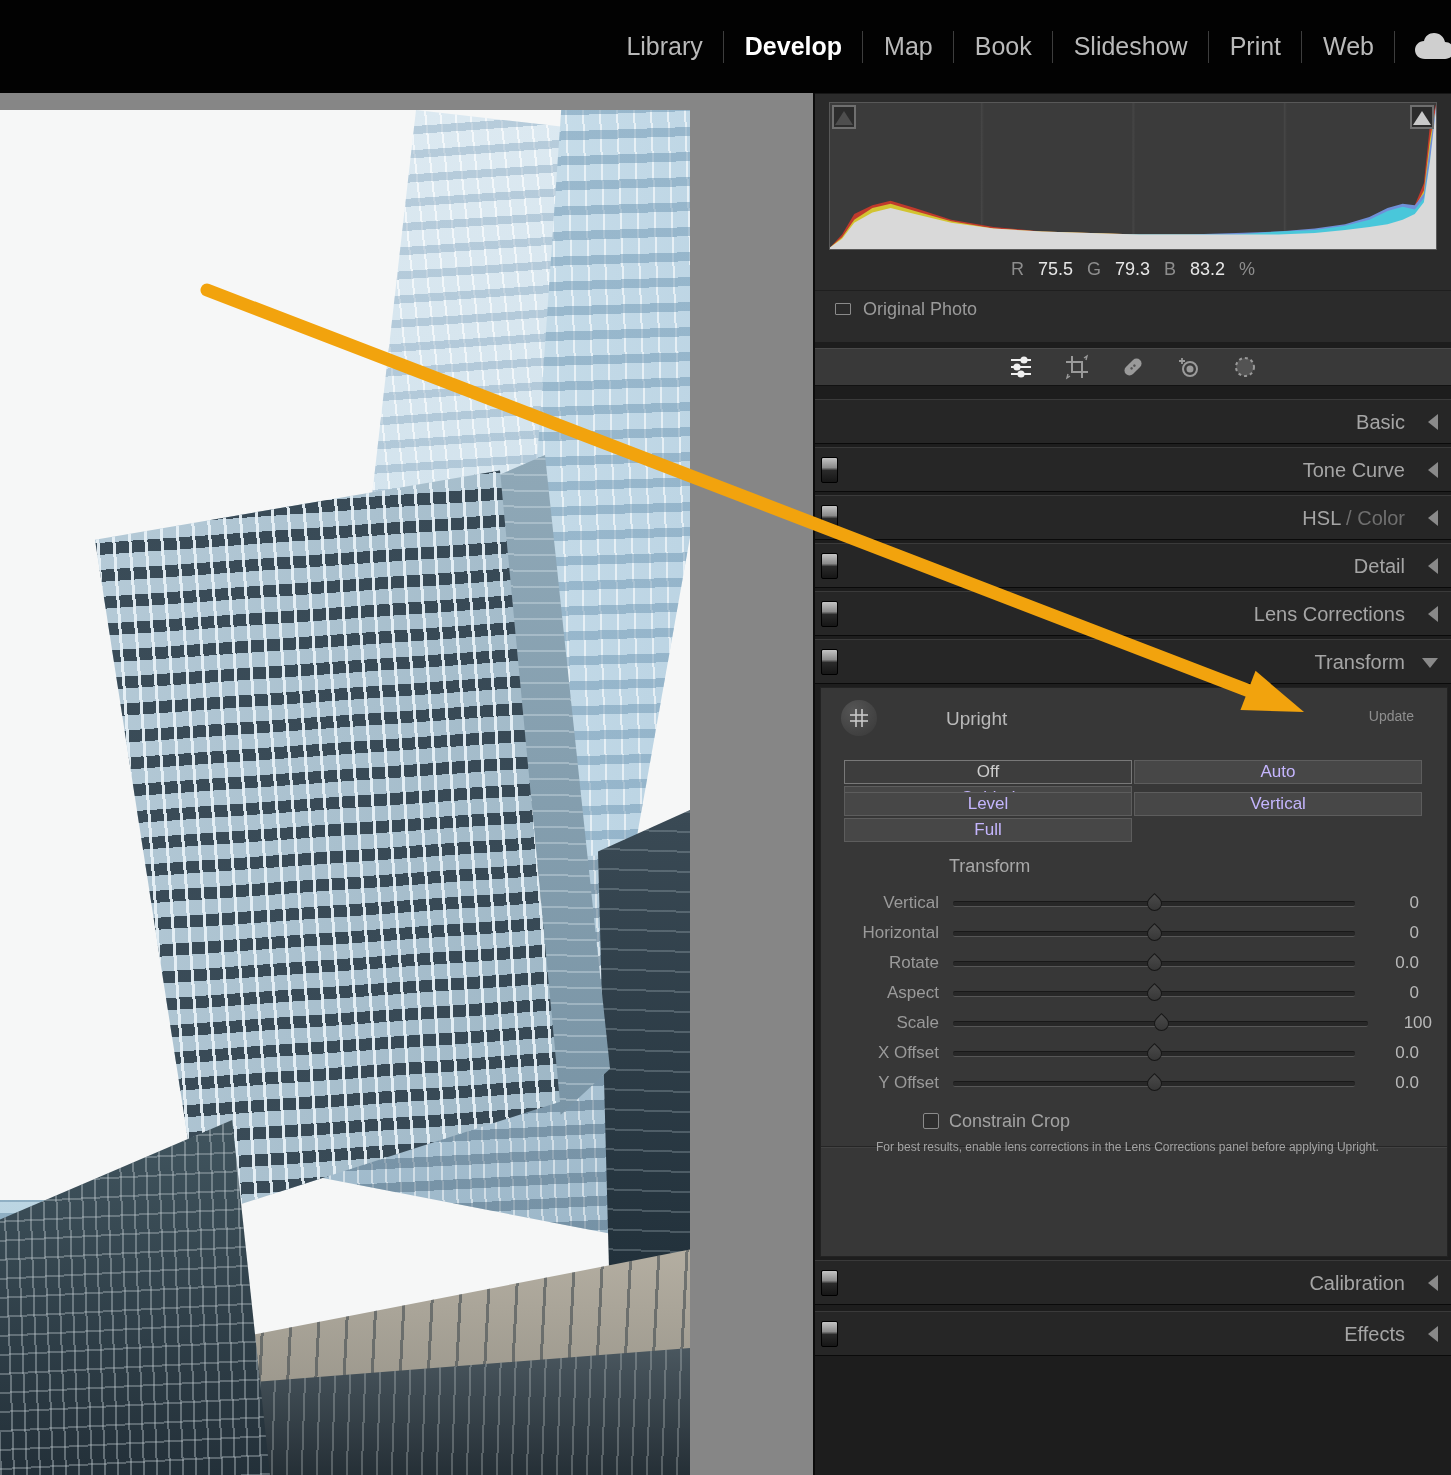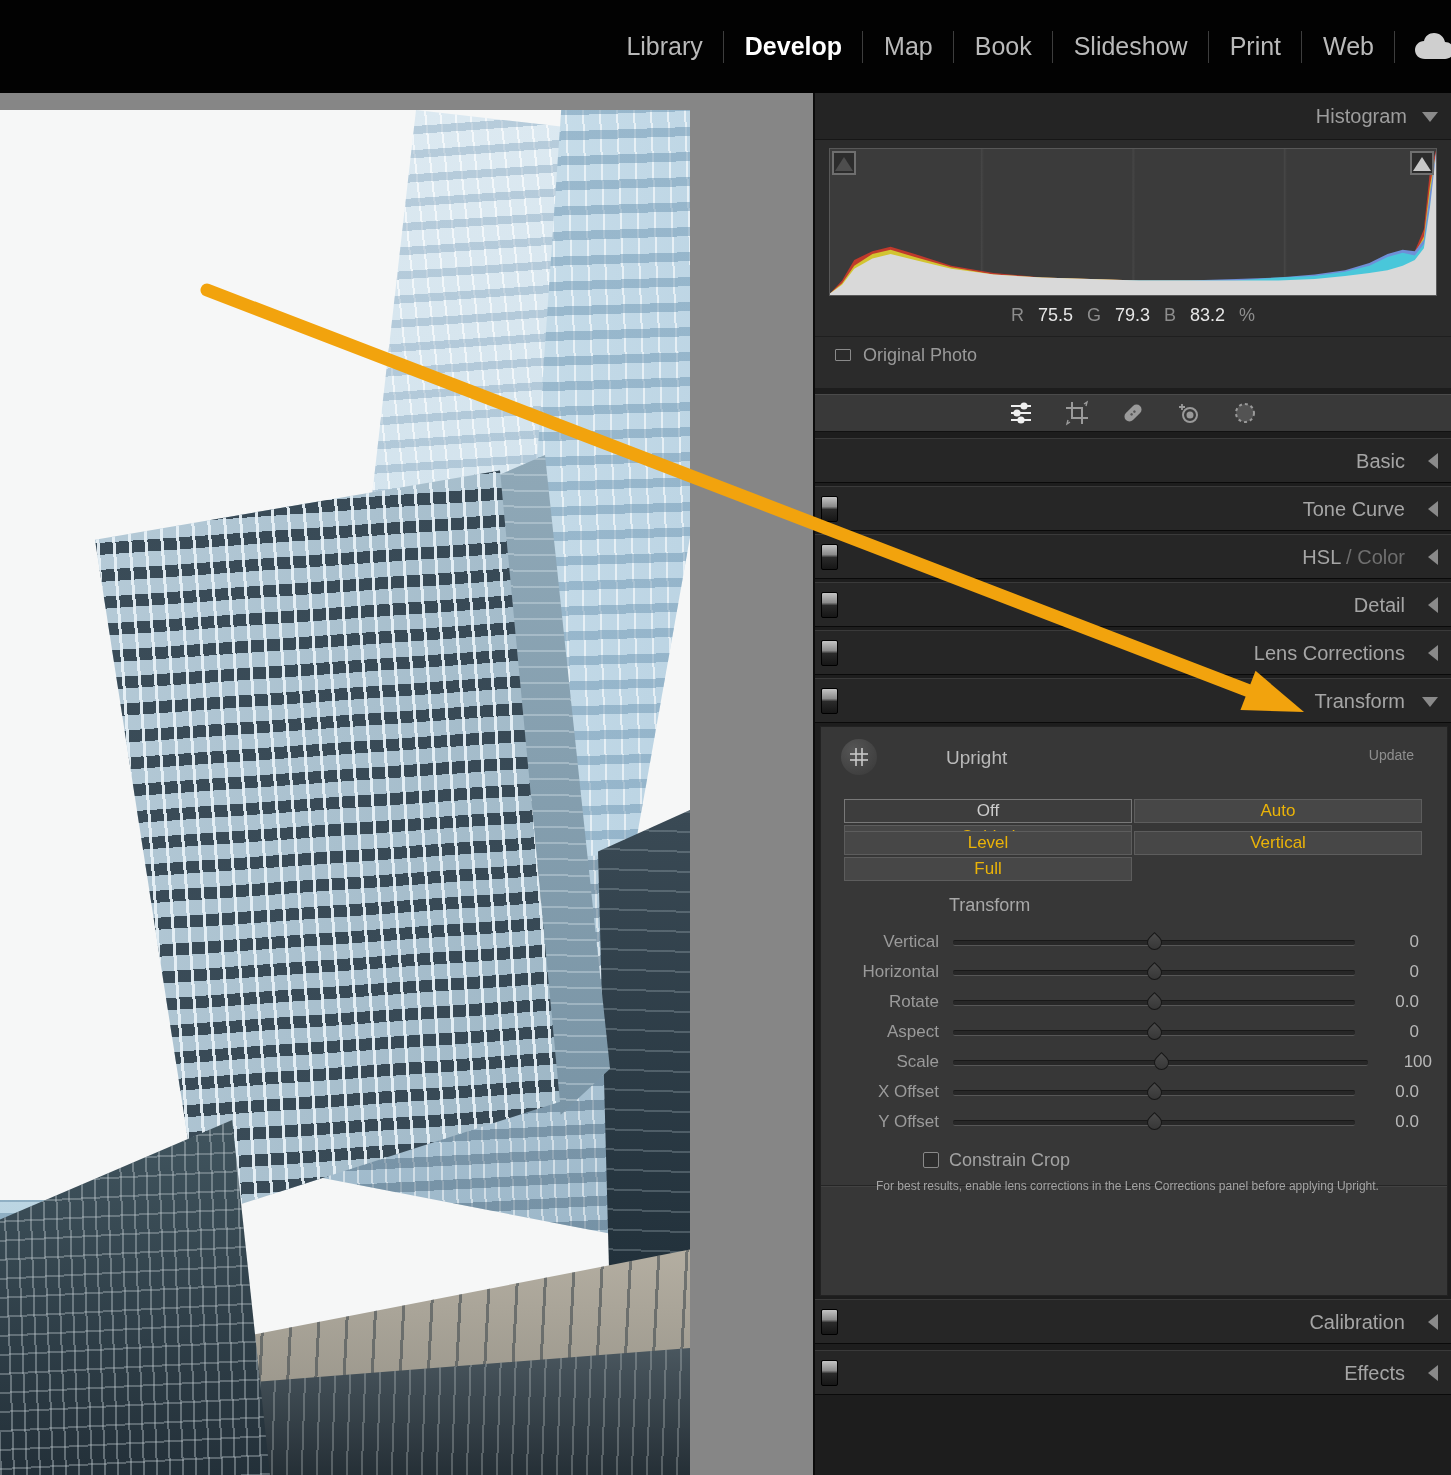--- a/index.html
+++ b/index.html
@@ -120,21 +120,21 @@
   
   .tf-body{position:relative;margin:3px 3px 0 5px;height:570px;background:#373737;
     border:1px solid #222;box-sizing:border-box;}
   .upright-icon{position:absolute;left:20px;top:12px;width:36px;height:36px;border-radius:50%;
     background:radial-gradient(circle at 35% 30%,#555,#383838);display:flex;align-items:center;justify-content:center;cursor:pointer;}
   .upright-label{position:absolute;left:125px;top:20px;color:#b9b9b9;font-size:19px;}
   .update-btn{position:absolute;right:33px;top:20px;color:#8f8f8f;font-size:14px;cursor:pointer;}
   .btn-grid{position:absolute;left:23px;width:578px;display:grid;grid-template-columns:1fr 1fr;grid-gap:2px;}
   .btn-grid.r1{top:72px;}
   .btn-grid.r2{top:104px;}
-  .up-btn{height:24px;background:#474747;border:1px solid #5d5d5d;color:#eab308;font-size:17px;
+  .up-btn{height:24px;background:#474747;border:1px solid #5d5d5d;color:#c4b5fd;font-size:17px;
     display:flex;align-items:center;justify-content:center;cursor:pointer;box-sizing:border-box;}
   .up-btn.sel{background:#3d3d3d;border-color:#787878;color:#cccccc;}
   .tf-section-label{position:absolute;left:128px;top:168px;color:#a8a8a8;font-size:18px;}
   .slider-row{position:absolute;left:0;width:100%;height:30px;}
   .slider-row .s-label{position:absolute;left:0;width:118px;text-align:right;top:50%;transform:translateY(-50%);
     color:#9a9a9a;font-size:17px;}
   .slider-row .s-track-wrap{position:absolute;left:132px;right:92px;top:50%;height:16px;transform:translateY(-50%);cursor:pointer;}
   .s-track{position:absolute;left:0;right:0;top:6px;height:4px;background:#272727;
     border-radius:2px;border-bottom:1px solid #565656;border-top:1px solid #191919;}
   .s-handle{position:absolute;left:50%;top:1px;width:13px;height:13px;margin-left:-7px;
@@ -196,24 +196,20 @@
     <div class="bld mid-side"></div>
     <div class="bld mid-face"></div>
     <div class="bld beige-band"></div>
     <div class="bld bottom-dark"></div>
     <div class="bld bottomleft-dark"></div>
   </div>
 </div>
 
 <div class="rightpanel">
 
-  <div class="hist-header">
-    <span class="hdr-label">Histogram</span>
-    <span class="tri-down"></span>
-  </div>
 
   <div class="hist-body">
     <div class="hist-box">
       <svg id="histo-svg" viewBox="0 0 100 100" preserveAspectRatio="none">
           <polygon points="0,100 0,99 2,90 4,76 7,70 10,67 14,72 20,80 27,85 35,88 43,89 51,90 59,90 67,90 74,89 80,88 85,86 89,83 92,79 94.5,75 96.5,70 98,55 99,15 100,1 100,100" fill="#c03a2c"></polygon>
           <polygon points="0,100 0,99 2,92 4,80 7,72 10,69 14,74 20,81 27,86 35,88 43,89 51,90 59,90 67,90 74,89 80,88 85,86 89,84 92,81 94.5,77 96.5,72 98,60 99,25 100,3 100,100" fill="#d2c431"></polygon>
           <polygon points="0,100 0,99 2,95 4,88 7,82 10,78 14,80 20,84 27,87 35,89 43,90 51,90 59,90 67,89 74,88 80,86 85,83 89,78 92,72 94.5,69 96.5,70 98,62 99,30 100,2 100,100" fill="#6f8fd8"></polygon>
           <polygon points="0,100 0,100 2,96 4,90 7,85 10,82 14,83 20,86 27,88 35,89 43,90 51,90 59,90 67,90 74,88 80,87 85,84 89,80 92,74 94.5,71 96.5,73 98,65 99,40 100,10 100,100" fill="#49c7da"></polygon>
           <polygon points="0,100 0,99 2,93 4,82 7,75 10,72 14,76 20,82 27,86 35,88 43,89 51,90 59,90 67,90 74,90 80,89 85,87 89,85 92,83 94.5,80 96.5,76 98,68 99,40 100,4 100,100" fill="#d9d9d9"></polygon>
         </svg>
@@ -280,21 +276,21 @@
           </g>
         </svg>
     </div>
     <div class="tool">
       <svg width="26" height="26" viewBox="0 0 26 26">
           <circle cx="13" cy="13" r="9" fill="#6a6a6a" fill-opacity="0.55" stroke="#9a9a9a" stroke-width="2" stroke-dasharray="3 3"></circle>
         </svg>
     </div>
   </div>
 
-  <div class="panel-hdr" style="margin-top:6px;padding-left:32px;">
+  <div class="panel-hdr" style="margin-top:13px;padding-left:32px;">
     <span class="lbl">Basic</span>
     <span class="tri-left"></span>
   </div>
 
   <div class="panel-hdr">
     <span class="panel-toggle"></span>
     <span class="lbl">Tone Curve</span>
     <span class="tri-left"></span>
   </div>
 

